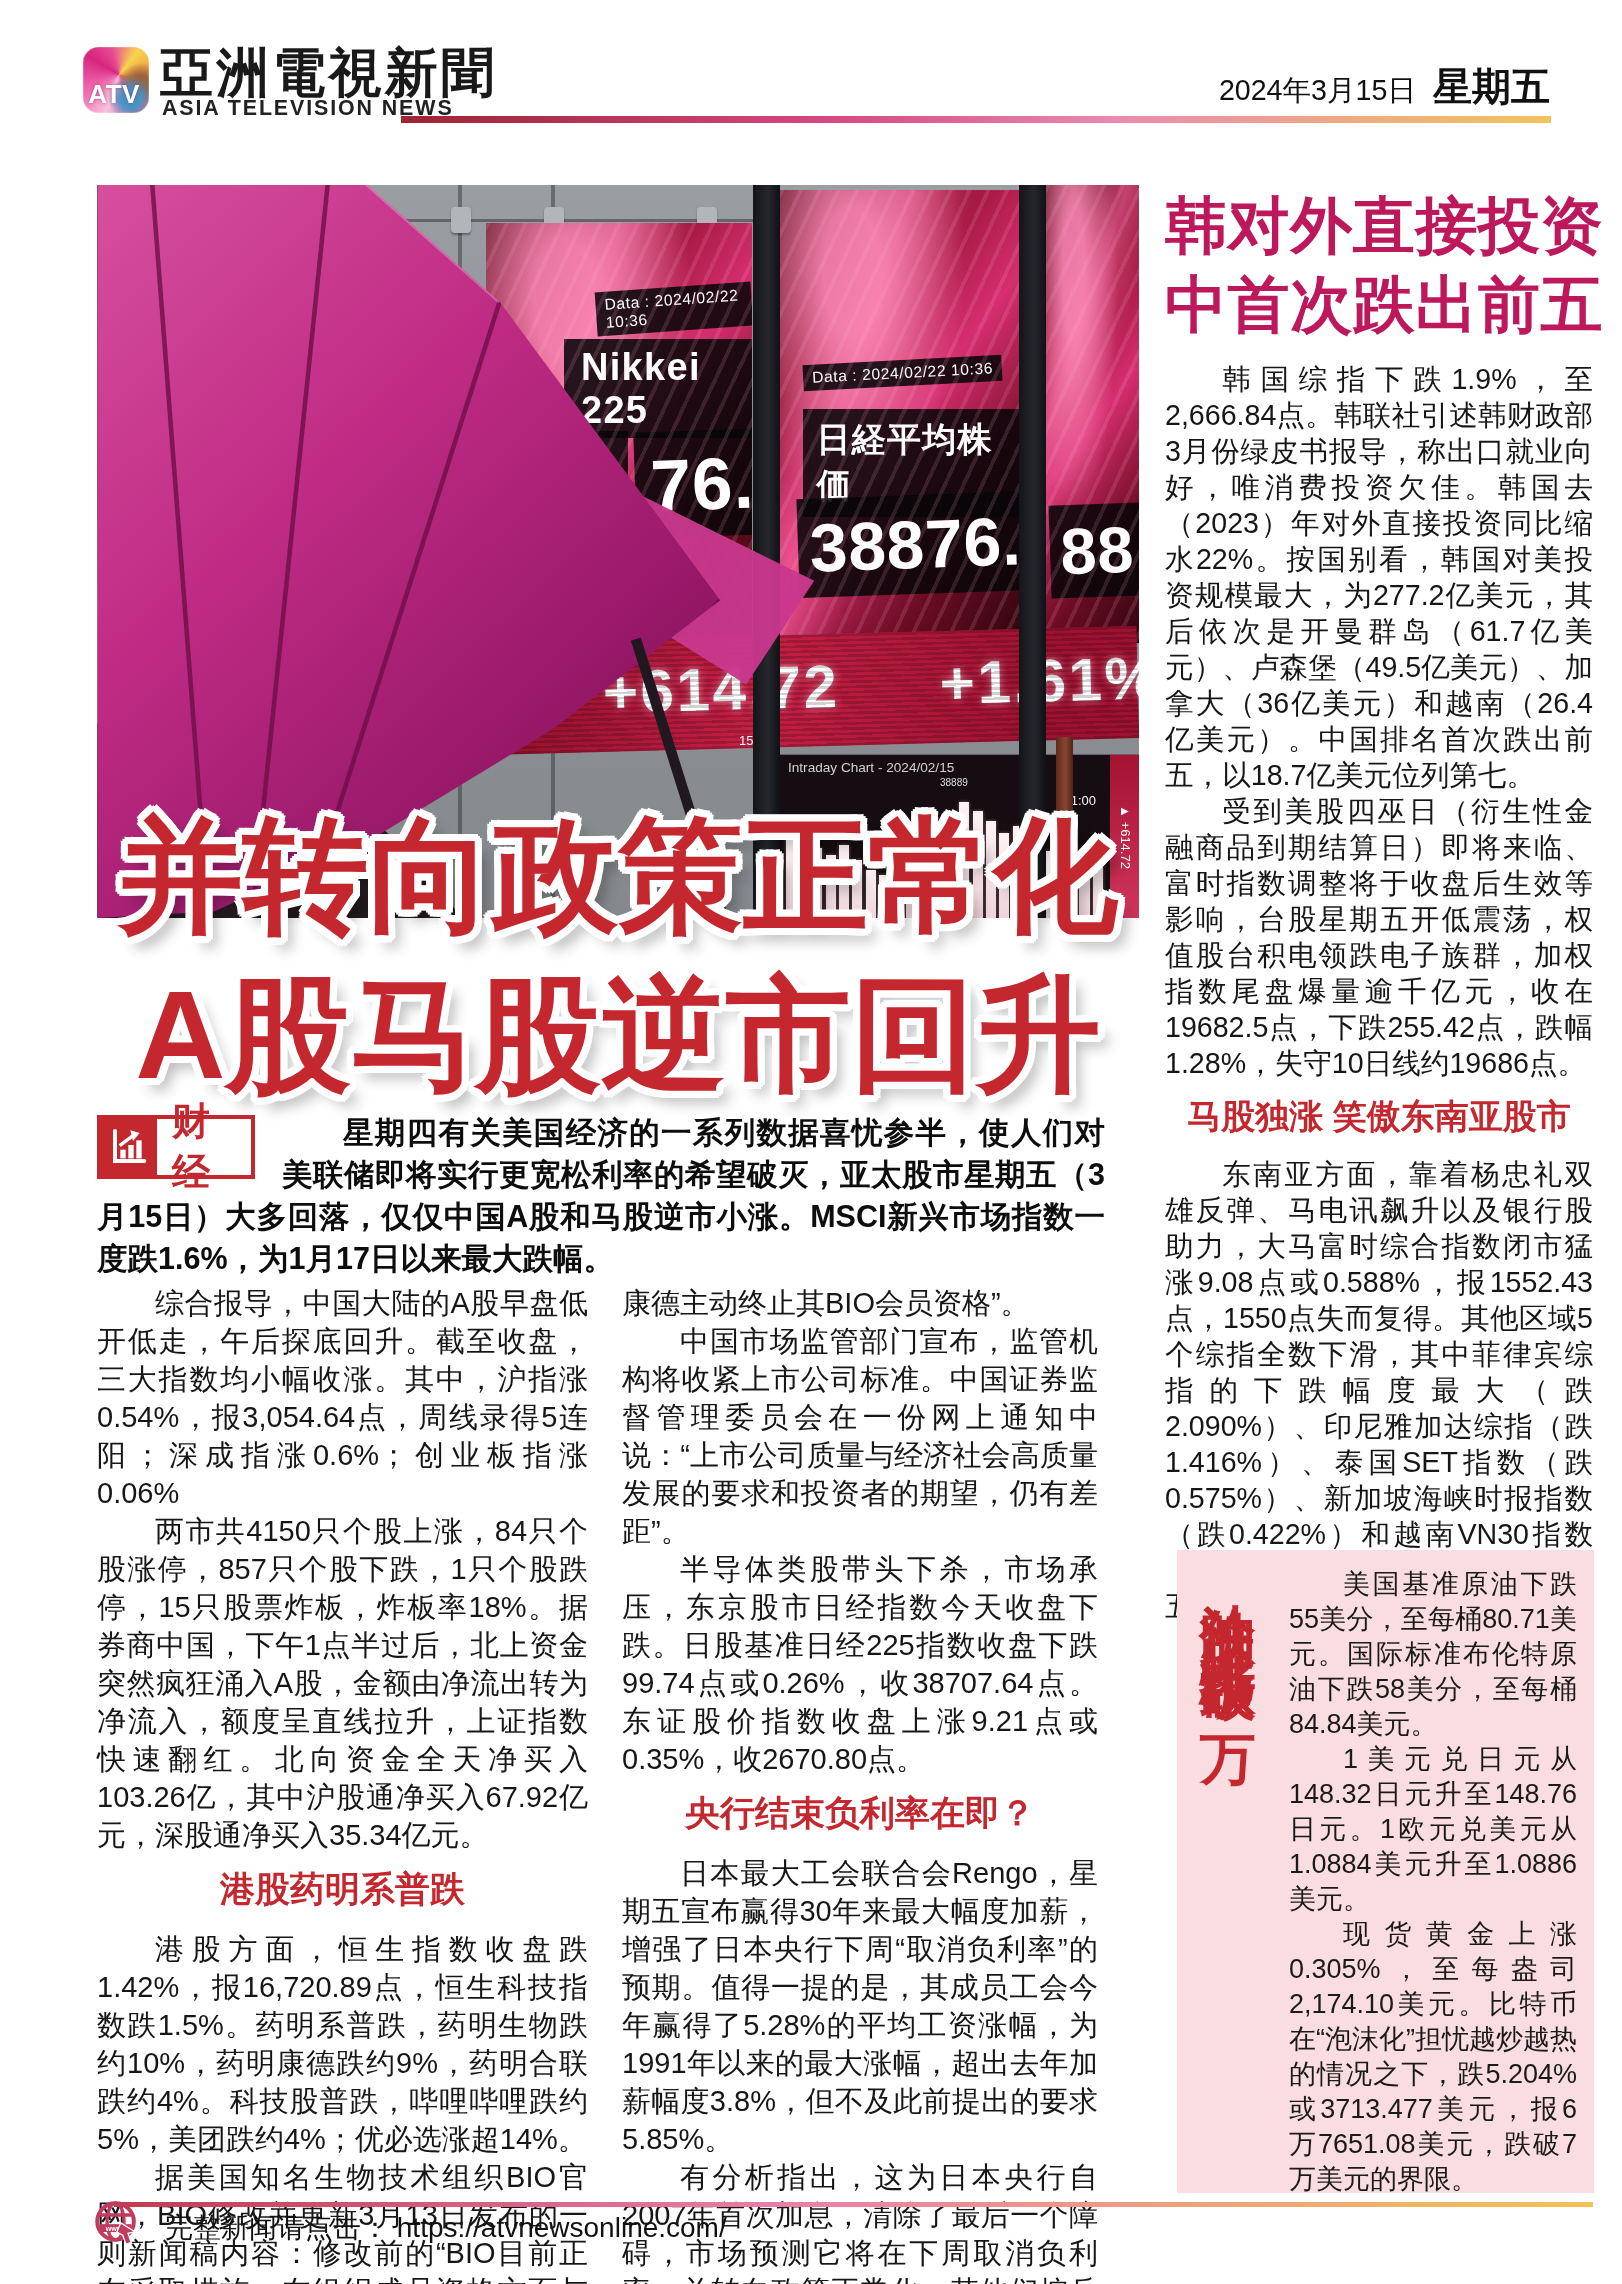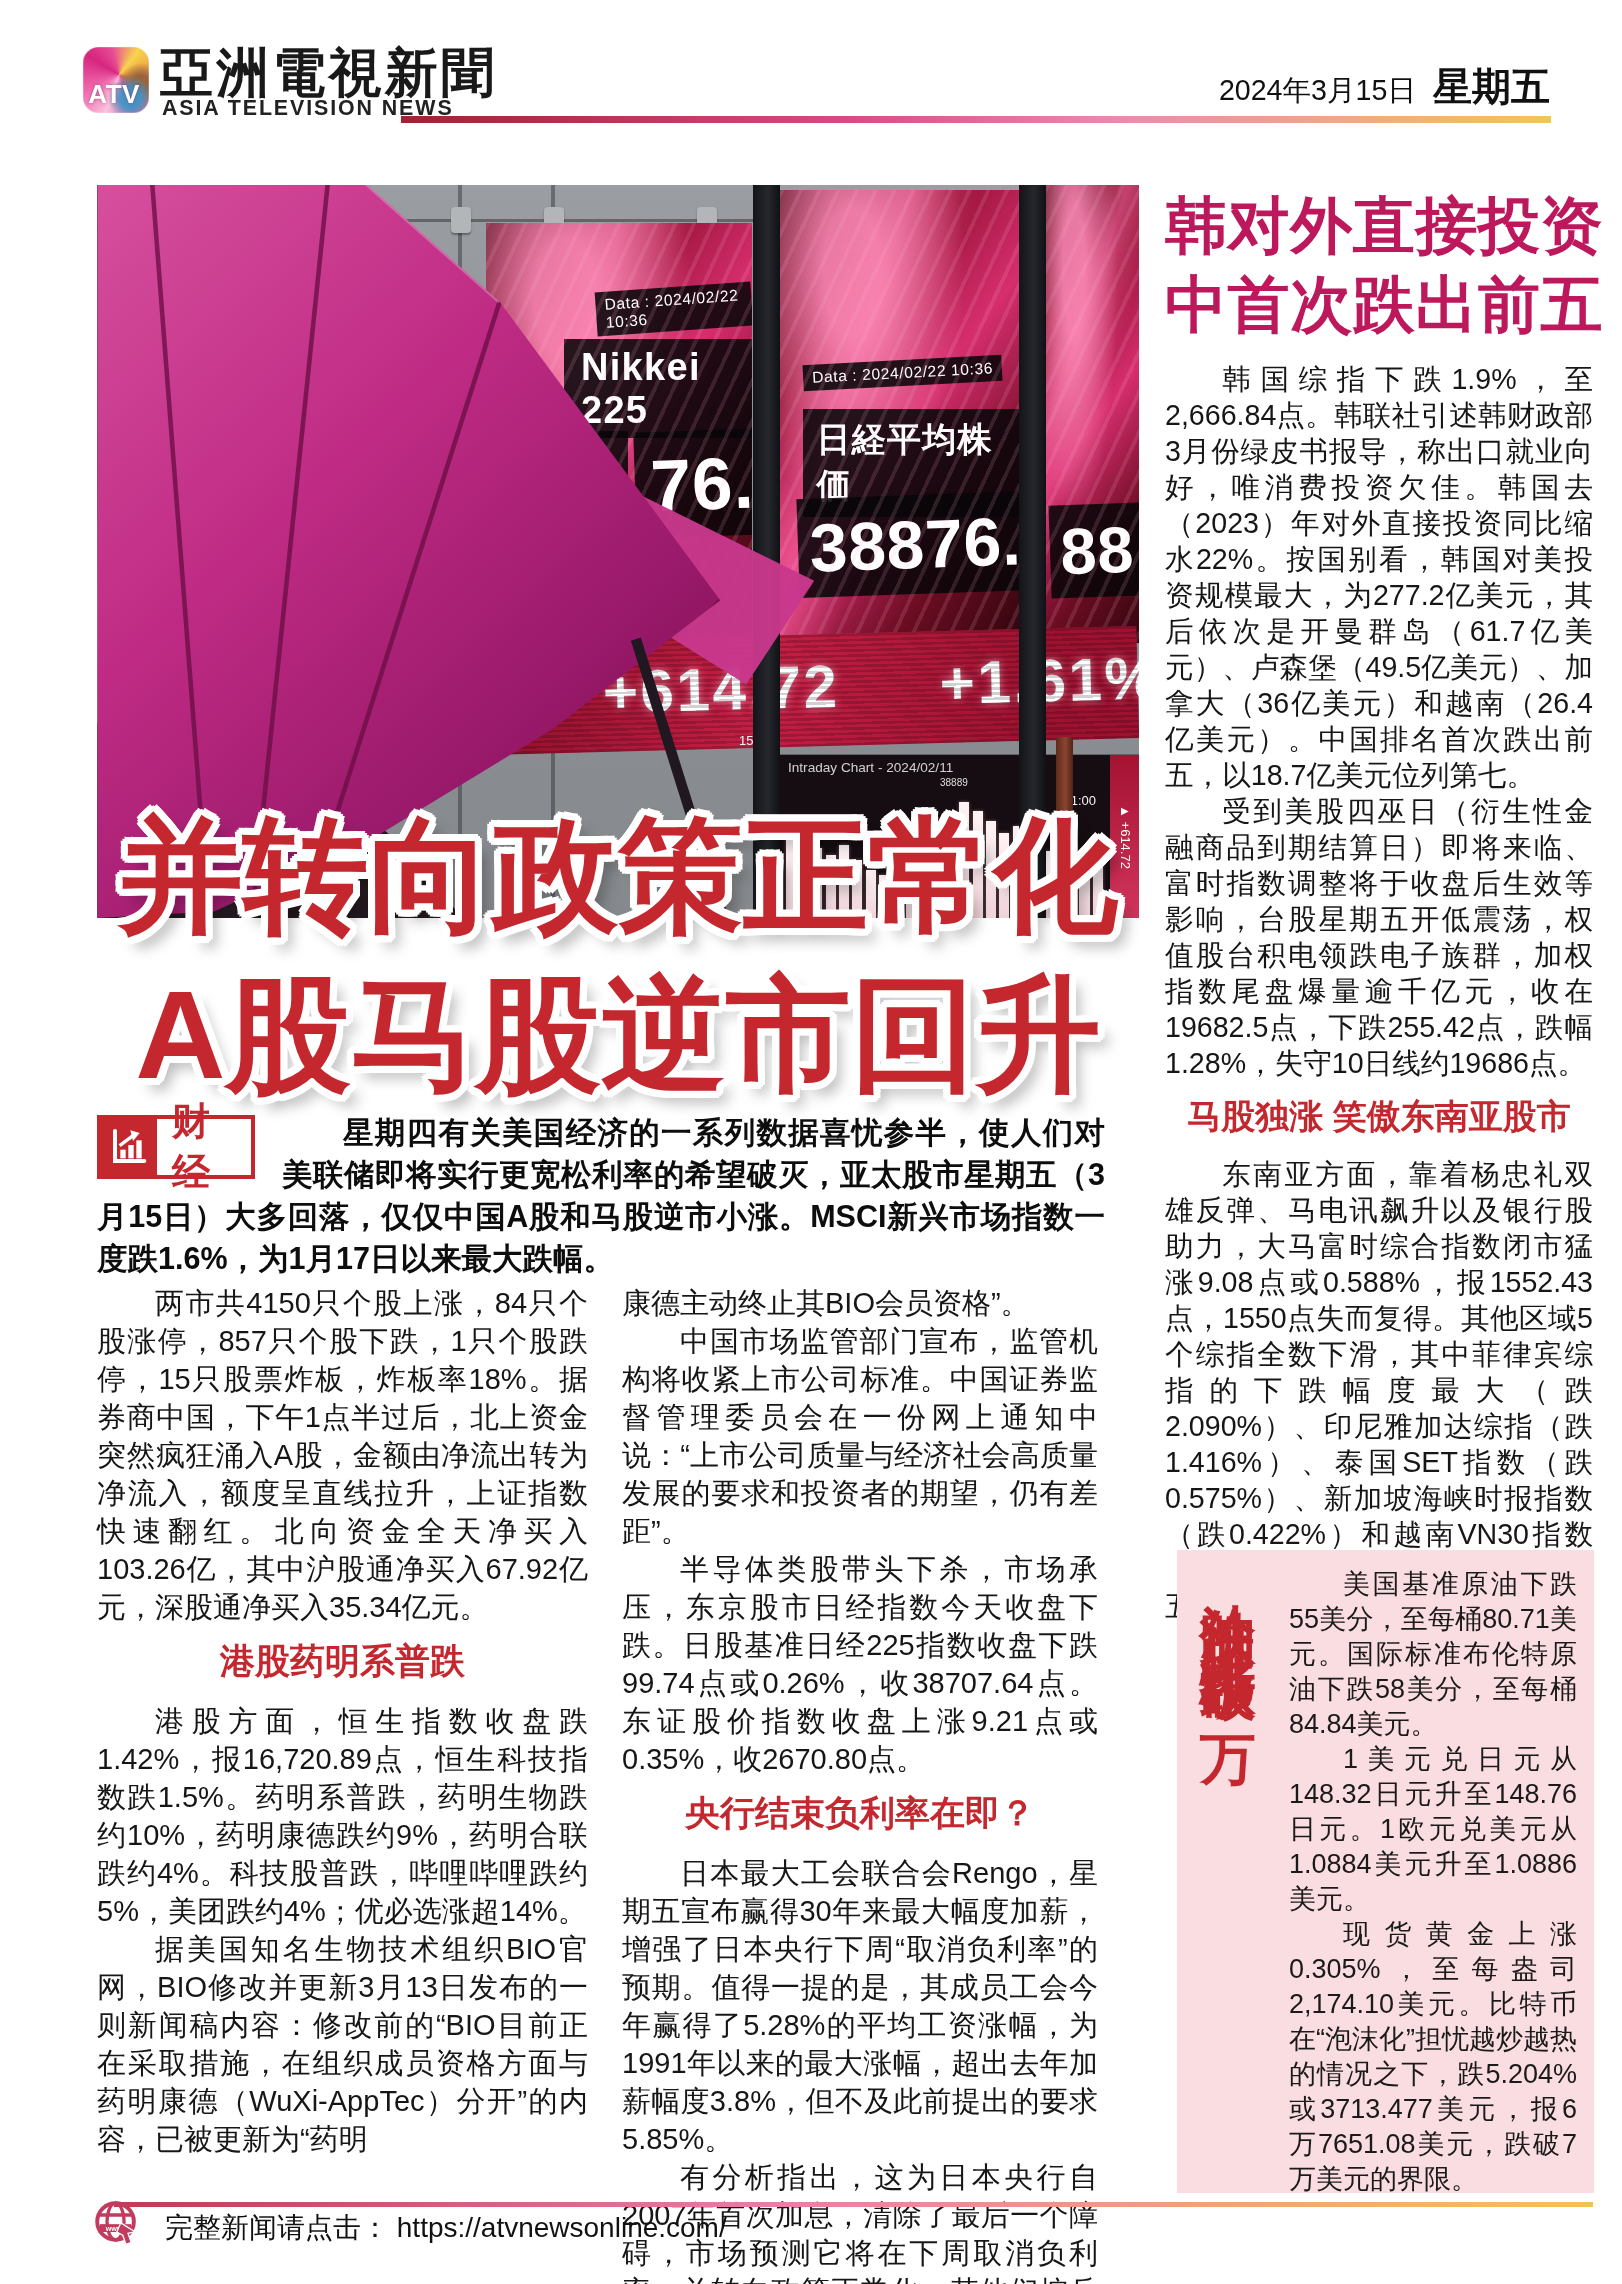--- a/index.html
+++ b/index.html
@@ -147,21 +147,21 @@
     <div class="screen" style="left:949px;top:0;width:93px;height:458px;">
       <div class="chip value" style="left:3.9px;top:319px;padding:9px 10.4px;font-size:65px;transform:rotate(-2deg);">88</div>
     </div>
 
     <div class="ticker">
       <span style="left:117px;">+614.72</span>
       <span style="left:454px;">+1.61%</span>
     </div>
 
     <div class="chartpanel">
-      <div class="ct">Intraday Chart - 2024/02/11</div>
+      <div class="ct">Intraday Chart - 2024/02/15</div>
       <div class="peak">38889</div>
       <div class="t1">15:00</div>
       <div class="t2">11:00</div>
       <div class="bars">
           <div class="bar" style="height: 74%;"></div>
           <div class="bar" style="height: 68%;"></div>
           <div class="bar" style="height: 58%;"></div>
           <div class="bar" style="height: 52%;"></div>
           <div class="bar" style="height: 60%;"></div>
           <div class="bar" style="height: 48%;"></div>
@@ -238,20 +238,21 @@
           <line x1="16" y1="28" x2="36" y2="13" stroke="#fff" stroke-width="5"></line>
           <polygon points="32,5 46,9 36,21" fill="#fff"></polygon>
         </svg>
       </div>
       <div class="tx">财经</div>
     </div>
     <p class="lead">星期四有关美国经济的一系列数据喜忧参半，使人们对美联储即将实行更宽松利率的希望破灭，亚太股市星期五（3月15日）大多回落，仅仅中国A股和马股逆市小涨。MSCI新兴市场指数一度跌1.6%，为1月17日以来最大跌幅。</p>
   </div>
 
   <div class="col col-left">
+      <p>综合报导，中国大陆的A股早盘低开低走，午后探底回升。截至收盘，三大指数均小幅收涨。其中，沪指涨0.54%，报3,054.64点，周线录得5连阳；深成指涨0.6%；创业板指涨0.06%</p>
       <p>两市共4150只个股上涨，84只个股涨停，857只个股下跌，1只个股跌停，15只股票炸板，炸板率18%。据券商中国，下午1点半过后，北上资金突然疯狂涌入A股，金额由净流出转为净流入，额度呈直线拉升，上证指数快速翻红。北向资金全天净买入103.26亿，其中沪股通净买入67.92亿元，深股通净买入35.34亿元。</p>
       <h3>港股药明系普跌</h3>
       <p>港股方面，恒生指数收盘跌1.42%，报16,720.89点，恒生科技指数跌1.5%。药明系普跌，药明生物跌约10%，药明康德跌约9%，药明合联跌约4%。科技股普跌，哔哩哔哩跌约5%，美团跌约4%；优必选涨超14%。</p>
       <p>据美国知名生物技术组织BIO官网，BIO修改并更新3月13日发布的一则新闻稿内容：修改前的“BIO目前正在采取措施，在组织成员资格方面与药明康德（WuXi-AppTec）分开”的内容，已被更新为“药明</p>
     </div>
   <div class="col col-mid">
       <p class="cont">康德主动终止其BIO会员资格”。</p>
       <p>中国市场监管部门宣布，监管机构将收紧上市公司标准。中国证券监督管理委员会在一份网上通知中说：“上市公司质量与经济社会高质量发展的要求和投资者的期望，仍有差距”。</p>
       <p>半导体类股带头下杀，市场承压，东京股市日经指数今天收盘下跌。日股基准日经225指数收盘下跌99.74点或0.26%，收38707.64点。东证股价指数收盘上涨9.21点或0.35%，收2670.80点。</p>
       <h3>央行结束负利率在即？</h3>

